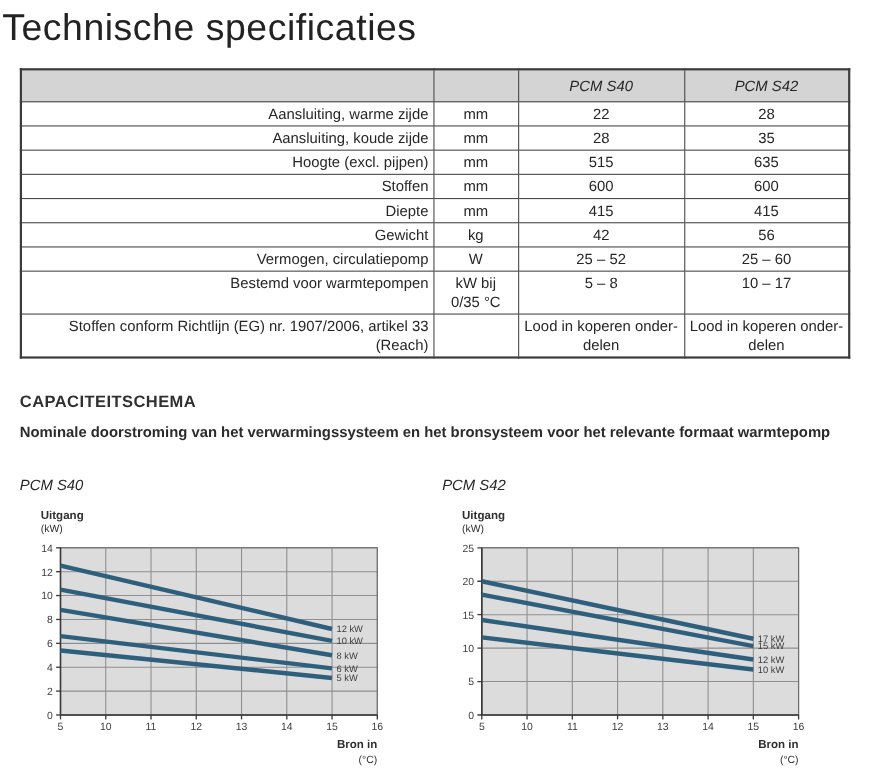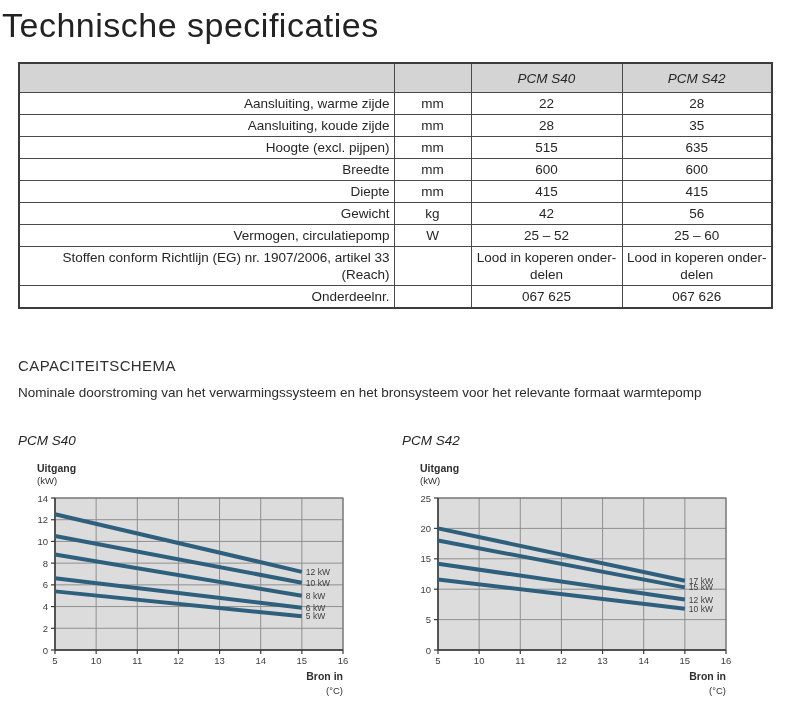--- a/index.html
+++ b/index.html
@@ -23,25 +23,25 @@
   }
   table.spec thead td{
     background:#d4d4d4;font-style:italic;text-align:center;
     height:24px;vertical-align:middle;
   }
   td.lbl{text-align:right;padding-left:6px;}
   td.unit{text-align:center;white-space:pre-line;margin-top:32px;}
   td.val{text-align:center;white-space:pre-line;}
   .section-heading{
     position:absolute;left:18px;top:357px;margin:0;
-    font-size:15px;font-weight:400;letter-spacing:.4px;color:#303030;
+    font-size:15px;font-weight:700;letter-spacing:.4px;color:#303030;
   }
   .intro{
     position:absolute;left:18px;top:384px;width:775px;
-    font-size:13.5px;line-height:18px;color:#2b2b2b;
+    font-size:13.5px;line-height:18px;color:#2b2b2b;font-weight:bold;
   }
   .chart-title{
     position:absolute;top:433px;margin:0;
     font-size:13.5px;font-style:italic;font-weight:400;color:#262626;
   }
   #chart-title-0{left:18px;}
   #chart-title-1{left:402px;}
   .chart-svg{position:absolute;top:455px;width:395px;height:249px;}
   #chart-0{left:0px;}
   #chart-1{left:383px;}
@@ -80,21 +80,21 @@
         <td class="val">28</td>
         <td class="val">35</td>
       </tr>
       <tr>
         <td class="lbl">Hoogte (excl. pijpen)</td>
         <td class="unit">mm</td>
         <td class="val">515</td>
         <td class="val">635</td>
       </tr>
       <tr>
-        <td class="lbl">Breedte</td>
+        <td class="lbl">Stoffen</td>
         <td class="unit">mm</td>
         <td class="val">600</td>
         <td class="val">600</td>
       </tr>
       <tr>
         <td class="lbl">Diepte</td>
         <td class="unit">mm</td>
         <td class="val">415</td>
         <td class="val">415</td>
       </tr>
@@ -102,34 +102,35 @@
         <td class="lbl">Gewicht</td>
         <td class="unit">kg</td>
         <td class="val">42</td>
         <td class="val">56</td>
       </tr>
       <tr>
         <td class="lbl">Vermogen, circulatiepomp</td>
         <td class="unit">W</td>
         <td class="val">25 – 52</td>
         <td class="val">25 – 60</td>
+      </tr>
+      <tr>
+        <td class="lbl">Bestemd voor warmtepompen</td>
+        <td class="unit">kW bij
+0/35 °C</td>
+        <td class="val">5 – 8</td>
+        <td class="val">10 – 17</td>
       </tr>
       <tr>
         <td class="lbl">Stoffen conform Richtlijn (EG) nr. 1907/2006, artikel 33 (Reach)</td>
         <td class="unit"></td>
         <td class="val">Lood in koperen onder-
 delen</td>
         <td class="val">Lood in koperen onder-
 delen</td>
-      </tr>
-      <tr>
-        <td class="lbl">Onderdeelnr.</td>
-        <td class="unit"></td>
-        <td class="val">067 625</td>
-        <td class="val">067 626</td>
       </tr>
     </tbody>
 </table>
 
 <h2 class="section-heading">CAPACITEITSCHEMA</h2>
 
 <div class="intro">
   <div>Nominale doorstroming van het verwarmingssysteem en het bronsysteem voor het relevante formaat warmtepomp</div>
 </div>
 

